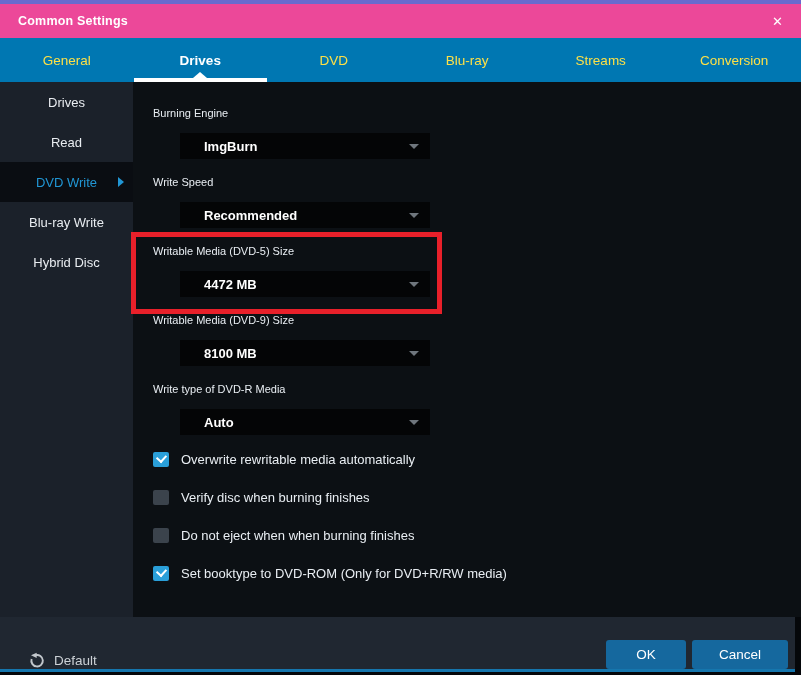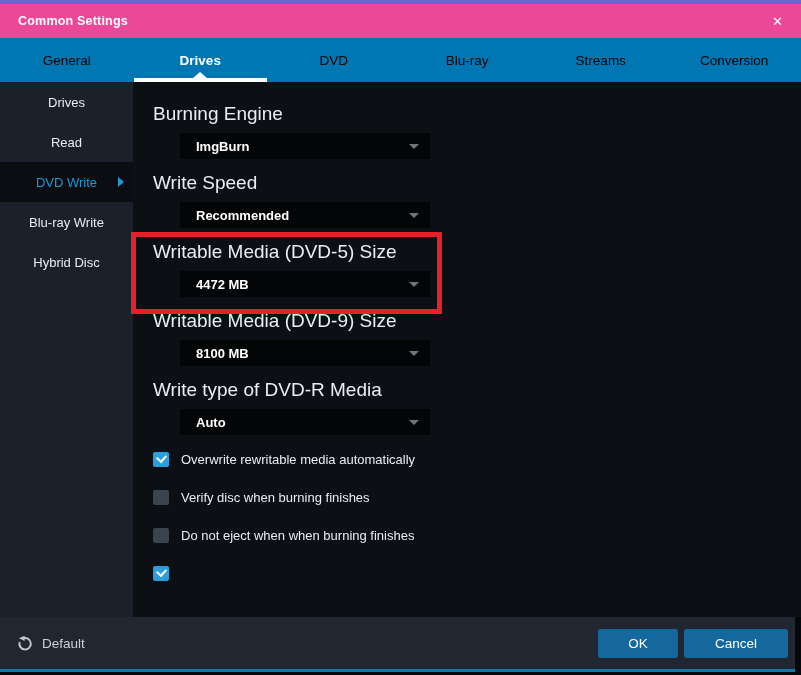--- a/index.html
+++ b/index.html
@@ -27,21 +27,21 @@
   .titlebar .close {
     color: #ffffff; font-size: 13px; font-weight: bold;
     cursor: pointer; line-height: 13px; padding: 2px 4px;
   }
 
   
   .tabbar { height: 44px; background: #0077b2; display: flex; }
   .tab {
     flex: 1; position: relative;
     display: flex; align-items: center; justify-content: center;
-    color: #000000; font-size: 13.5px; cursor: pointer;
+    color: #fde047; font-size: 13.5px; cursor: pointer;
   }
   .tab.active { color: #ffffff; font-weight: bold; }
   .tab.active .underline {
     position: absolute; left: 0; right: 0; bottom: 0; height: 4px;
     background: #ffffff;
   }
   .tab.active .underline::before {
     content: ""; position: absolute; bottom: 4px; left: 50%; margin-left: -7px;
     width: 0; height: 0;
     border-left: 7px solid transparent; border-right: 7px solid transparent;
@@ -65,30 +65,30 @@
     border-top: 5px solid transparent; border-bottom: 5px solid transparent;
     border-left: 6px solid #2196d4;
   }
 
   
   .content {
     flex: 1; background: #0c1014; position: relative;
     padding: 24px 0 0 20px;
   }
   .field-label {
-    color: #e9eef3; font-size: 19px; line-height: 15px; height: 15px;
+    color: #e9eef3; font-size: 11px; line-height: 15px; height: 15px;
     margin: 0 0 12px 0;
   }
   .dropdown {
     width: 250px; height: 26px; margin: 0 0 16px 27px;
     background: #040506;
     display: flex; align-items: center;
     position: relative; cursor: pointer;
   }
-  .dropdown .dd-value { color: #ffffff; font-size: 13px; font-weight: bold; padding-left: 16px; }
+  .dropdown .dd-value { color: #ffffff; font-size: 13px; font-weight: bold; padding-left: 24px; }
   .dropdown .dd-caret {
     position: absolute; right: 11px; top: 50%; margin-top: -2px;
     width: 0; height: 0;
     border-left: 5px solid transparent; border-right: 5px solid transparent;
     border-top: 5px solid #6f767d;
   }
 
   .highlight-box {
     position: absolute; left: -2px; top: 150px;
     width: 311px; height: 82px;
@@ -107,35 +107,35 @@
     content: ""; position: absolute; left: 4px; top: 2.5px;
     width: 7px; height: 5px;
     border-left: 2px solid #ffffff; border-bottom: 2px solid #ffffff;
     transform: rotate(-48deg);
   }
   .check-label { color: #e9eef3; font-size: 13px; margin-left: 12px; }
 
   
   .footer {
     height: 52px; width: 795px; background: #202731;
-    display: flex; align-items: center;
-    padding-left: 16px;
+    display: flex; align-items: flex-end;
+    padding-left: 28px;
   }
   .default-group { display: flex; align-items: center; cursor: pointer; }
   .undo-icon { width: 17px; height: 17px; display: block; }
   .default-label { color: #ccd1d6; font-size: 13.5px; margin-left: 9px; }
   .footer .spacer { flex: 1; }
   .btn {
     height: 29px; border: none; border-radius: 3px;
     background: #15689e; color: #ffffff; font-size: 13.5px;
     font-family: "Liberation Sans", "DejaVu Sans", sans-serif;
     cursor: pointer;
   }
   .btn.ok { width: 80px; margin-right: 6px; }
-  .btn.cancel { width: 104px; margin-right: 7px; }
+  .btn.cancel { width: 96px; margin-right: 7px; }
   .bottom-line { height: 3px; width: 795px; background: #1576ad; }
 </style>
 </head>
 <body>
 
 <div class="window">
 
   <div class="top-strip"></div>
 
   <div class="titlebar">
@@ -239,20 +239,21 @@
         <div class="check-row">
           <span class="checkbox"></span>
           <span class="check-label">Verify disc when burning finishes</span>
         </div>
         <div class="check-row">
           <span class="checkbox"></span>
           <span class="check-label">Do not eject when when burning finishes</span>
         </div>
         <div class="check-row checked">
           <span class="checkbox"></span>
+          <span class="check-label">Set booktype to DVD-ROM (Only for DVD+R/RW media)</span>
         </div>
       </div>
 
     </div>
   </div>
 
   <div class="footer">
     <div class="default-group">
       <svg class="undo-icon" viewBox="0 0 16 16">
         <path d="M 7.1 3.0 A 5.4 5.4 0 1 1 3.4 6.6" fill="none" stroke="#c2c7cc" stroke-width="1.8"></path>

